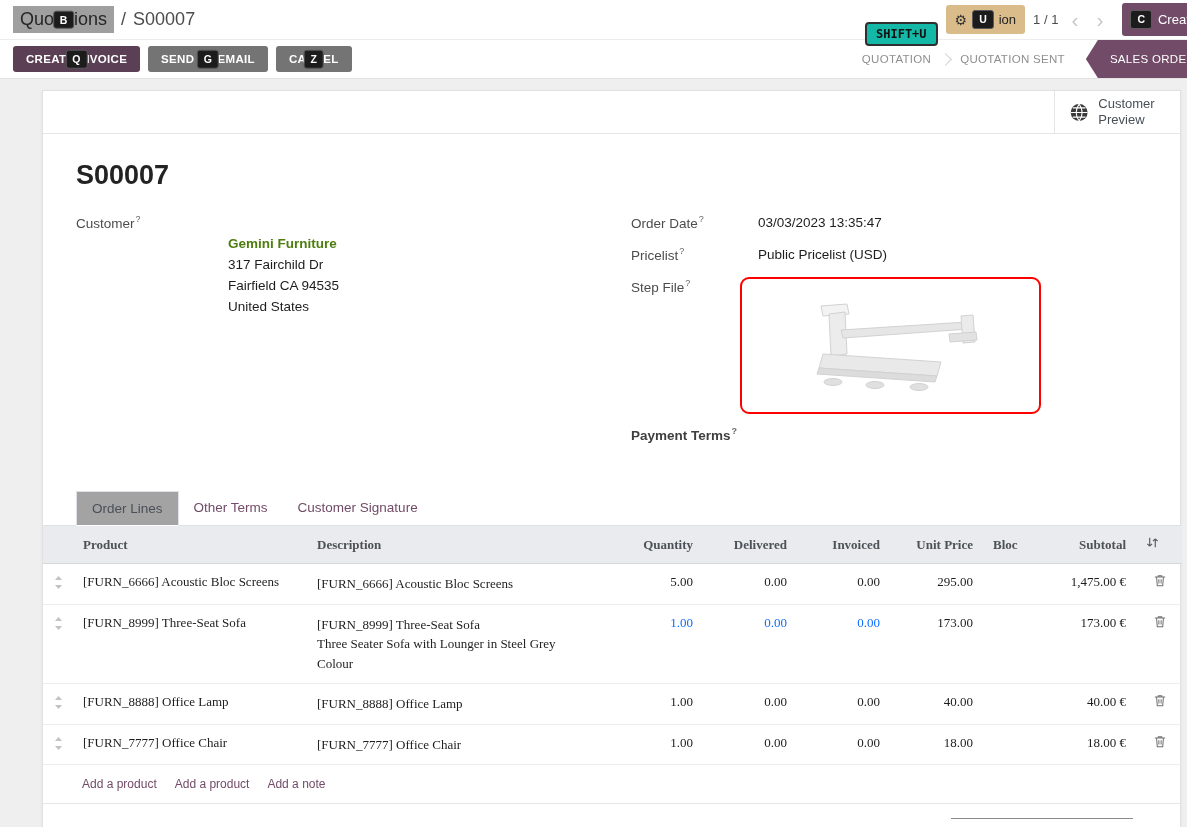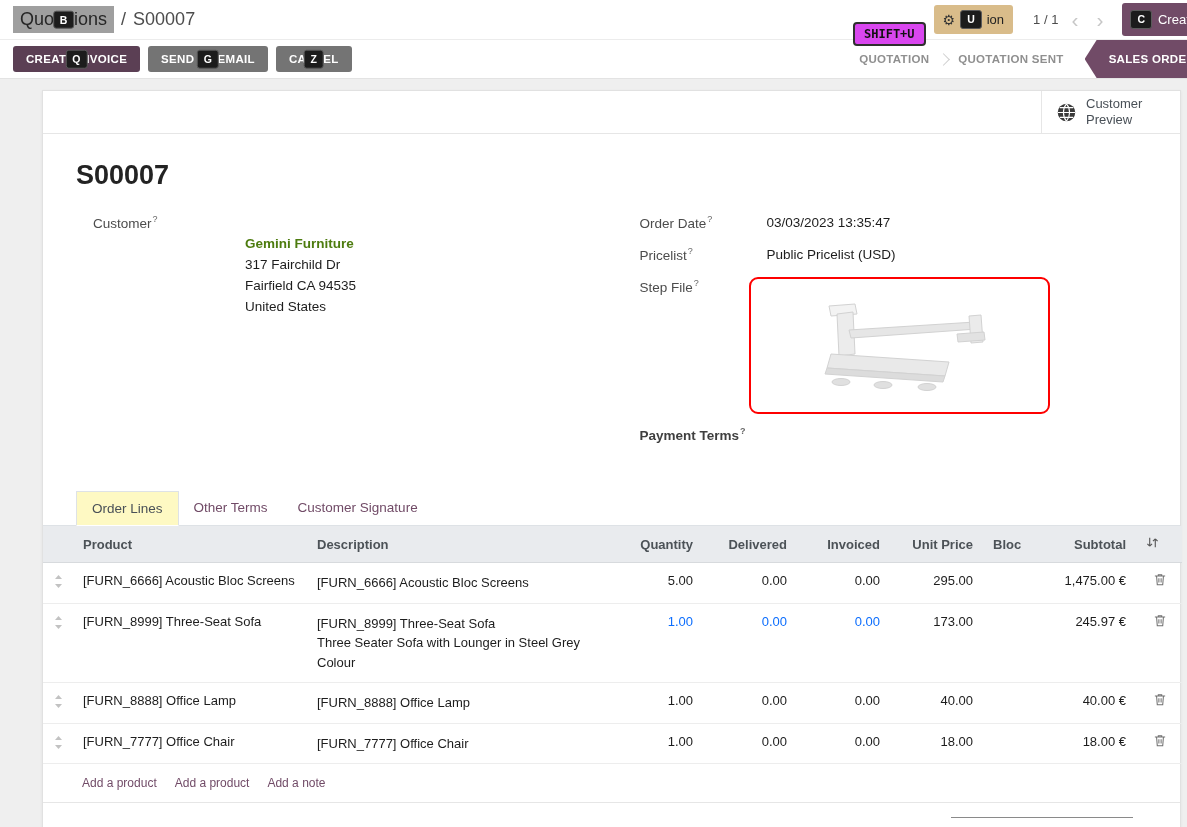--- a/index.html
+++ b/index.html
@@ -21,28 +21,28 @@
   .bc-parent { background: #9f9f9f; color: #262626; padding: 3px 7px; position: relative; cursor: pointer; }
   .key-badge {
     background: #1c1c1c; color: #fff; font-size: 10.5px; font-weight: bold;
     padding: 2px 6px; border-radius: 3px; border: 1px solid #5a5a5a; line-height: 1.2;
     display: inline-block;
   }
   .bc-badge { position: absolute; left: 50%; top: 50%; transform: translate(-50%,-50%); }
   .topbar-right { display: flex; align-items: center; gap: 8px; }
   .kbd {
     font-family: "DejaVu Sans Mono", monospace; font-size: 12px; font-weight: bold;
-    background: #d946ef; border: 2px solid #2f2f2f; border-radius: 4px; padding: 3px 9px; color: #111; margin-top: 28px;
+    background: #14b8a6; border: 2px solid #2f2f2f; border-radius: 4px; padding: 3px 9px; color: #111; margin-top: 28px;
   }
   .action-btn {
     background: #d9bc8a; border-radius: 3px; padding: 5px 9px;
     display: flex; align-items: center; gap: 5px; color: #222; cursor: pointer;
   }
   .gear { font-size: 14px; color: #333; line-height: 1; }
-  .pager { color: #4c4c4c; margin-left: 12px; }
+  .pager { color: #4c4c4c; }
   .pg-btn { color: #c6c6c6; font-size: 21px; line-height: 1; padding: 0 5px; cursor: pointer; }
   .create-btn {
     background: #714B67; color: #fff; padding: 7px 14px 7px 8px; border-radius: 3px;
     display: flex; align-items: center; gap: 6px; margin-left: 6px; margin-right: -24px;
     cursor: pointer; white-space: nowrap;
   }
 
   
   .actionbar {
     height: 39px; background: #fff; border-bottom: 1px solid #e3e3e3;
@@ -52,72 +52,72 @@
   .btn-row { display: flex; gap: 8px; }
   .btn {
     position: relative; border: none; color: #fff; font-size: 11.5px; font-weight: bold;
     letter-spacing: .3px; padding: 7px 13px; border-radius: 3px; cursor: pointer;
     font-family: "Liberation Sans", sans-serif;
   }
   .btn.primary { background: #5b3f54; }
   .btn.secondary { background: #747474; }
   .btn .overlay { position: absolute; left: 50%; top: 50%; transform: translate(-50%,-50%); }
   .statusbar { display: flex; align-items: center; height: 100%; margin-right: -26px; }
-  .stage { color: #8f8f8f; font-size: 11.5px; font-weight: bold; letter-spacing: .3px; padding: 0 15px; cursor: pointer; text-align: center; }
+  .stage { color: #8f8f8f; font-size: 11.5px; font-weight: normal; letter-spacing: .3px; padding: 0 15px; cursor: pointer; text-align: center; }
   .stage-sep {
     width: 9px; height: 9px; border-top: 1px solid #cfcfcf; border-right: 1px solid #cfcfcf;
     transform: rotate(45deg); margin: 0 -5px; flex: 0 0 auto;
   }
   .stage.active {
     background: #714B67; color: #fff; height: 100%; display: flex; align-items: center;
     padding: 0 18px 0 24px; margin-left: 6px;
     clip-path: polygon(12px 0, 100% 0, 100% 100%, 12px 100%, 0 50%);
   }
 
   
   .sheet {
     background: #fff; margin: 11px 6px 0 42px; border: 1px solid #e1e1e1;
     box-shadow: 0 1px 3px rgba(0,0,0,.06); height: 748px;
   }
   .sheet-topstrip { height: 43px; border-bottom: 1px solid #e6e6e6; display: flex; justify-content: flex-end; }
   .preview-cell {
     border-left: 1px solid #e6e6e6; display: flex; align-items: center; gap: 9px;
-    padding: 0 14px; width: 139px; color: #495057; cursor: pointer;
+    padding: 0 14px; width: 126px; color: #495057; cursor: pointer;
   }
   .preview-text { width: 70px; line-height: 1.25; font-size: 13px; }
 
   .sheet-body { padding: 0 33px; }
   .title { font-size: 27px; font-weight: bold; color: #232323; margin: 26px 0 22px; }
 
-  .form-grid { display: grid; grid-template-columns: 1fr 1fr; column-gap: 39px; margin-left: 17px; }
+  .form-grid { display: grid; grid-template-columns: 1fr 1fr; column-gap: 39px; }
   .frow { display: grid; margin-bottom: 11px; }
   .fg-left .frow { grid-template-columns: 152px 1fr; }
   .fg-right .frow { grid-template-columns: 127px 1fr; }
   .flabel { color: #4c4c4c; font-size: 13.5px; padding-top: 1px; }
   .flabel.bold { font-weight: bold; color: #3f3f3f; }
   .flabel sup { font-size: 9px; color: #666; margin-left: 1px; }
   .fvalue { color: #1d1d1d; font-size: 13.5px; line-height: 1.55; white-space: pre-line; cursor: text; }
   .link { color: #4d7c0f; cursor: pointer; font-weight: bold; }
 
   .stepfile-box {
     width: 301px; height: 137px; border: 2px solid #fe0000; border-radius: 9px;
     margin-left: -18px; display: flex; align-items: center; justify-content: center;
     cursor: pointer;
   }
 
   
   .tabs { display: flex; margin: 38px -33px 0; padding-left: 33px; border-bottom: 1px solid #dee2e6; }
   .tab { padding: 9px 15px; font-size: 13.5px; color: #714B67; cursor: pointer; }
   .tab.active {
-    background: #fef9c3; border: 1px solid #dee2e6; border-bottom: 1px solid #fff;
+    background: #a3a3a3; border: 1px solid #dee2e6; border-bottom: 1px solid #fff;
     margin-bottom: -1px; color: #495057;
   }
 
   
-  .olines { margin: 0 -33px; width: calc(100% + 66px); border-collapse: collapse; table-layout: fixed; font-size: 13px; }
+  .olines { margin: 0 -33px; width: calc(100% + 66px); border-collapse: collapse; table-layout: fixed; font-size: 13px; font-family: Liberation Serif, serif; }
   .olines th {
     background: #e9ebee; color: #4c5257; font-weight: bold; text-align: left;
     padding: 10px 10px; border-bottom: 1px solid #d7dadd; font-size: 13px;
   }
   .olines td { padding: 10px 10px; border-bottom: 1px solid #ededed; color: #1d1d1d; vertical-align: top; }
   .olines .num { text-align: right; }
   .olines .pre { white-space: pre-line; line-height: 1.5; }
   .olines .hl { color: #0d6efd; }
   .cell-handle { text-align: center; padding-top: 12px !important; cursor: grab; }
   .cell-trash { text-align: right; padding-right: 16px !important; cursor: pointer; }
@@ -321,21 +321,21 @@
           </td>
           <td>[FURN_8999] Three-Seat Sofa</td>
           <td class="pre">[FURN_8999] Three-Seat Sofa
 Three Seater Sofa with Lounger in Steel Grey
 Colour</td>
           <td class="num hl">1.00</td>
           <td class="num hl">0.00</td>
           <td class="num hl">0.00</td>
           <td class="num">173.00</td>
           <td></td>
-          <td class="num">245.97 €</td>
+          <td class="num">173.00 €</td>
           <td class="cell-trash">
             <svg width="12" height="13" viewBox="0 0 14 15">
                 <path d="M1 3.5h12 M5 3.5V2h4v1.5 M3 3.5l.8 10h6.4l.8-10 M5.7 6v5 M8.3 6v5" stroke="#707070" stroke-width="1.2" fill="none"></path>
               </svg>
           </td>
         </tr>
         <tr>
           <td class="cell-handle">
             <svg width="9" height="13" viewBox="0 0 9 13">
                 <path d="M4.5 0 8 4H1z" fill="#c2c2c2"></path>

